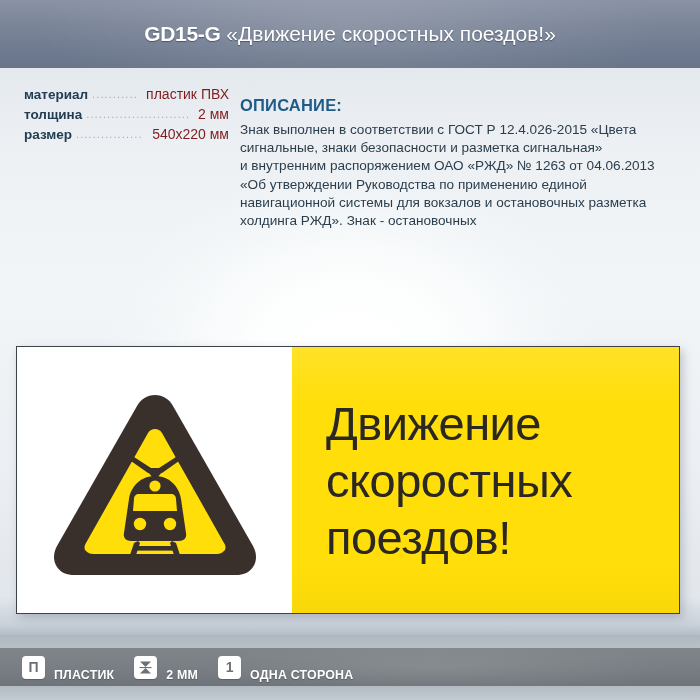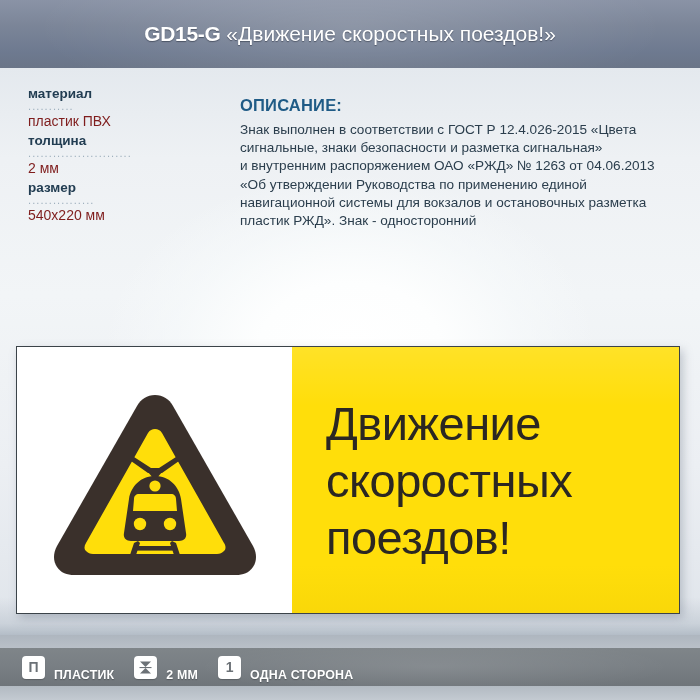--- a/index.html
+++ b/index.html
@@ -66,21 +66,20 @@
     font-size:16.5px;
     letter-spacing:0.2px;
     margin-bottom:7px;
   }
   .spec-row {
     display:flex;
     align-items:baseline;
     font-size:13.5px;
     margin-bottom:4px;
     white-space:nowrap;
-    flex-direction:column;
   }
   .spec-key {
     color:#223d52;
     font-weight:bold;
     flex:0 0 auto;
   }
   .spec-dots {
     flex:1 1 auto;
     overflow:hidden;
     margin:0 4px;
@@ -248,21 +247,21 @@
   </div>
 </div>
 
 <div id="description">
   <div id="description-heading">ОПИСАНИЕ:</div>
   <div class="desc-line">Знак выполнен в соответствии с ГОСТ Р 12.4.026-2015 «Цвета</div>
   <div class="desc-line">сигнальные, знаки безопасности и разметка сигнальная»</div>
   <div class="desc-line">и внутренним распоряжением ОАО «РЖД» № 1263 от 04.06.2013</div>
   <div class="desc-line">«Об утверждении Руководства по применению единой</div>
   <div class="desc-line">навигационной системы для вокзалов и остановочных разметка</div>
-  <div class="desc-line">пластик РЖД». Знак - односторонний</div>
+  <div class="desc-line">холдинга РЖД». Знак - остановочных</div>
 </div>
 
 <div id="sign-wrap">
   <div id="sign">
 
     <div id="sign-left">
       <svg id="warn-icon" viewBox="0 0 210 186">
 
         <path d="M105 4 C113 4 119 8 123 15 L203 155 C207 162 207 170 203 176 C199 182 193 184 186 184 L24 184 C17 184 11 182 7 176 C3 170 3 162 7 155 L87 15 C91 8 97 4 105 4 Z" fill="#3a302b"></path>
 

